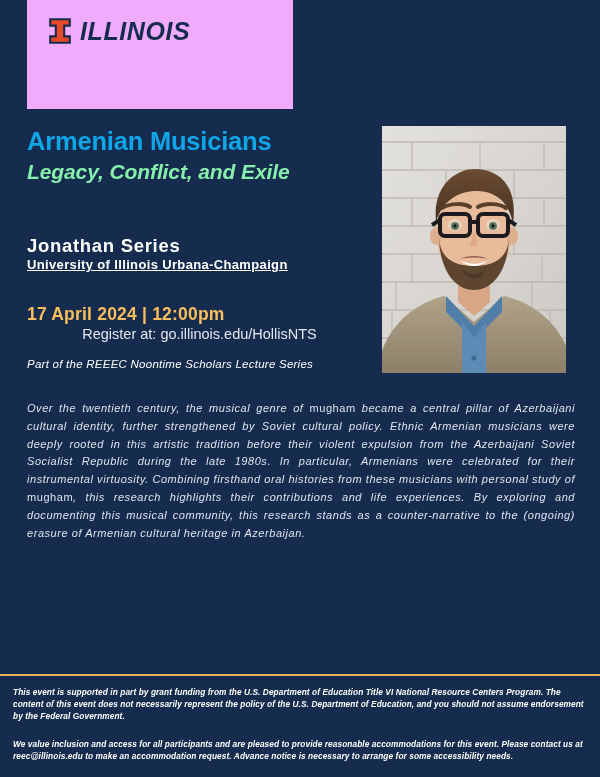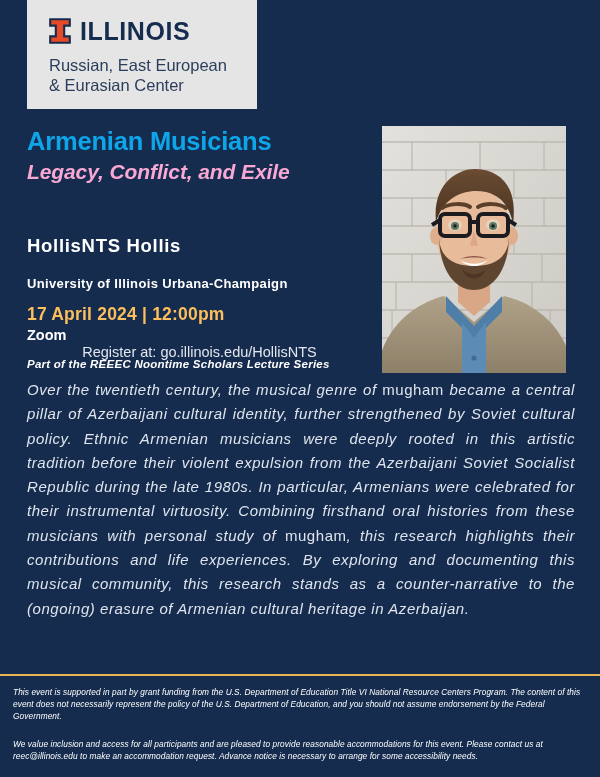--- a/index.html
+++ b/index.html
@@ -17,24 +17,25 @@
     width: 600px;
     height: 777px;
     background: #152c4e;
   }
 
   
   .brand-banner {
     position: absolute;
     left: 27px;
     top: 0;
-    width: 230px;
+    width: 266px;
     height: 109px;
-    background: #e5e5e5;
+    background: #f0abfc;
     padding: 16px 0 0 22px;
+    font-style: italic;
   }
 
   .brand-wordmark {
     display: flex;
     align-items: center;
     gap: 9px;
     height: 30px;
   }
 
   .block-i {
@@ -84,21 +85,21 @@
     font-weight: bold;
     line-height: 1.17;
     color: #0ea5e9;
     letter-spacing: -0.2px;
   }
 
   .event-subtitle {
     font-size: 21px;
     font-weight: bold;
     font-style: italic;
-    color: #f9a8d4;
+    color: #86efac;
     line-height: 1.2;
     margin-top: 2px;
     letter-spacing: -0.1px;
   }
 
   
   .speaker-block {
     position: absolute;
     left: 27px;
     top: 235px;
@@ -110,21 +111,22 @@
     font-weight: bold;
     color: #ffffff;
     letter-spacing: 0.7px;
   }
 
   .speaker-affiliation {
     font-size: 13px;
     font-weight: bold;
     color: #ffffff;
     letter-spacing: 0.35px;
-    margin-top: 19px;
+    margin-top: 0;
+    text-decoration: underline;
   }
 
   
   .logistics-block {
     position: absolute;
     left: 27px;
     top: 304px;
     width: 345px;
   }
 
@@ -148,33 +150,33 @@
     color: #e2e6ee;
     margin-top: 1px;
     text-align: center;
   }
 
   .series-note {
     position: absolute;
     left: 27px;
     top: 358px;
     font-size: 11.5px;
-    font-weight: bold;
+    font-weight: normal;
     font-style: italic;
     color: #ffffff;
     letter-spacing: 0.25px;
   }
 
   
   .abstract {
     position: absolute;
     left: 27px;
-    top: 378px;
+    top: 400px;
     width: 548px;
-    font-size: 15px;
+    font-size: 11px;
     font-style: italic;
     line-height: 1.62;
     color: #dfe4ed;
     text-align: justify;
     letter-spacing: 0.55px;
   }
   .abstract .roman { font-style: normal; }
 
   
   .gold-divider {
@@ -189,43 +191,39 @@
   
   .footer {
     position: absolute;
     left: 13px;
     top: 686px;
     width: 574px;
   }
 
   .footer-note {
     font-size: 8.3px;
-    font-weight: normal;
+    font-weight: bold;
     font-style: italic;
     line-height: 1.45;
     color: #ffffff;
     letter-spacing: 0.08px;
   }
   .footer-note + .footer-note { margin-top: 16px; }
 </style>
 </head>
 <body>
 
 <div id="poster">
 
   <div class="brand-banner">
     <div class="brand-wordmark">
       <svg class="block-i" viewBox="0 0 22 26">
         <path d="M1.2 1.2 H20.8 V7.6 H15.2 V18.4 H20.8 V24.8 H1.2 V18.4 H6.8 V7.6 H1.2 Z" fill="#e84a27" stroke="#152c4e" stroke-width="2.1" stroke-linejoin="miter"></path>
       </svg>
       <span class="brand-illinois">ILLINOIS</span>
-    </div>
-    <div class="brand-unit">
-      <div>Russian, East European</div>
-      <div>&amp; Eurasian Center</div>
     </div>
   </div>
 
   <div class="speaker-photo">
     <svg viewBox="0 0 184 247" preserveAspectRatio="xMidYMid slice">
       <defs>
         <linearGradient id="wallg" x1="0" y1="0" x2="1" y2="1">
           <stop offset="0%" stop-color="#e3e1dd"></stop>
           <stop offset="100%" stop-color="#cdcac4"></stop>
         </linearGradient>
@@ -311,27 +309,26 @@
       <path d="M96 81 C 103 77, 117 77, 124 82" stroke="#5a4029" stroke-width="4" fill="none" stroke-linecap="round"></path>
     </svg>
   </div>
 
   <div class="title-block">
     <div class="event-title">Armenian Musicians</div>
     <div class="event-subtitle">Legacy, Conflict, and Exile</div>
   </div>
 
   <div class="speaker-block">
-    <div class="speaker-name">HollisNTS Hollis</div>
+    <div class="speaker-name">Jonathan Series</div>
     <div class="speaker-affiliation">University of Illinois Urbana-Champaign</div>
   </div>
 
   <div class="logistics-block">
     <div class="event-datetime">17 April 2024 | 12:00pm</div>
-    <div class="event-location">Zoom</div>
     <div class="event-register">Register at: go.illinois.edu/HollisNTS</div>
   </div>
 
   <div class="series-note">Part of the REEEC Noontime Scholars Lecture Series</div>
 
   <p class="abstract"><span>Over the twentieth century, the musical genre of </span><span class="roman">mugham</span><span> became a central pillar of Azerbaijani cultural identity, further strengthened by Soviet cultural policy. Ethnic Armenian musicians were deeply rooted in this artistic tradition before their violent expulsion from the Azerbaijani Soviet Socialist Republic during the late 1980s. In particular, Armenians were celebrated for their instrumental virtuosity. Combining firsthand oral histories from these musicians with personal study of </span><span class="roman">mugham</span><span>, this research highlights their contributions and life experiences. By exploring and documenting this musical community, this research stands as a counter-narrative to the (ongoing) erasure of Armenian cultural heritage in Azerbaijan.</span></p>
 
   <div class="gold-divider"></div>
 
   <div class="footer">

